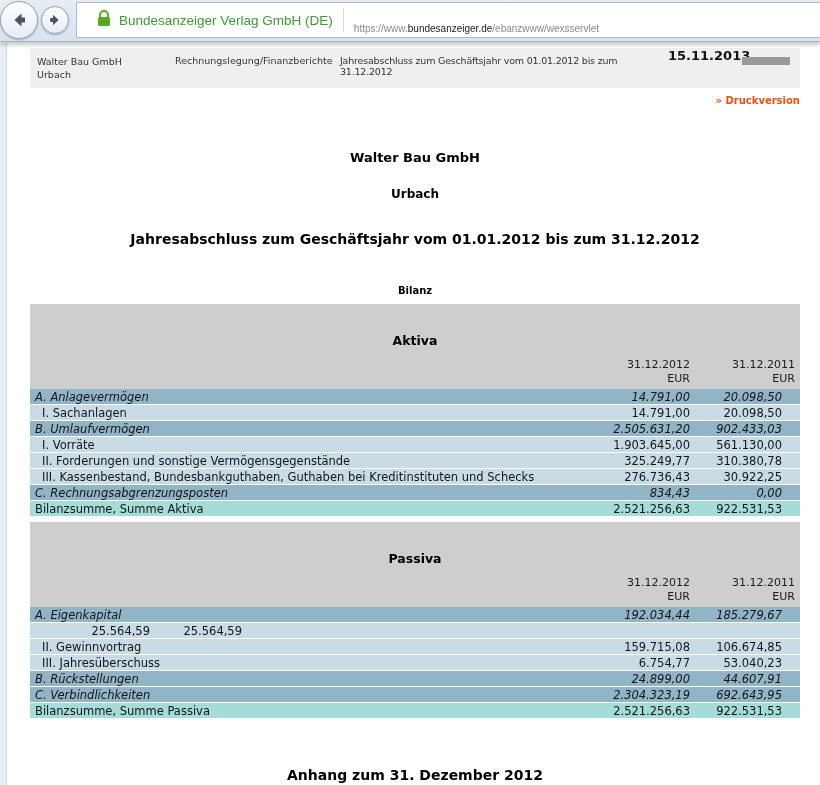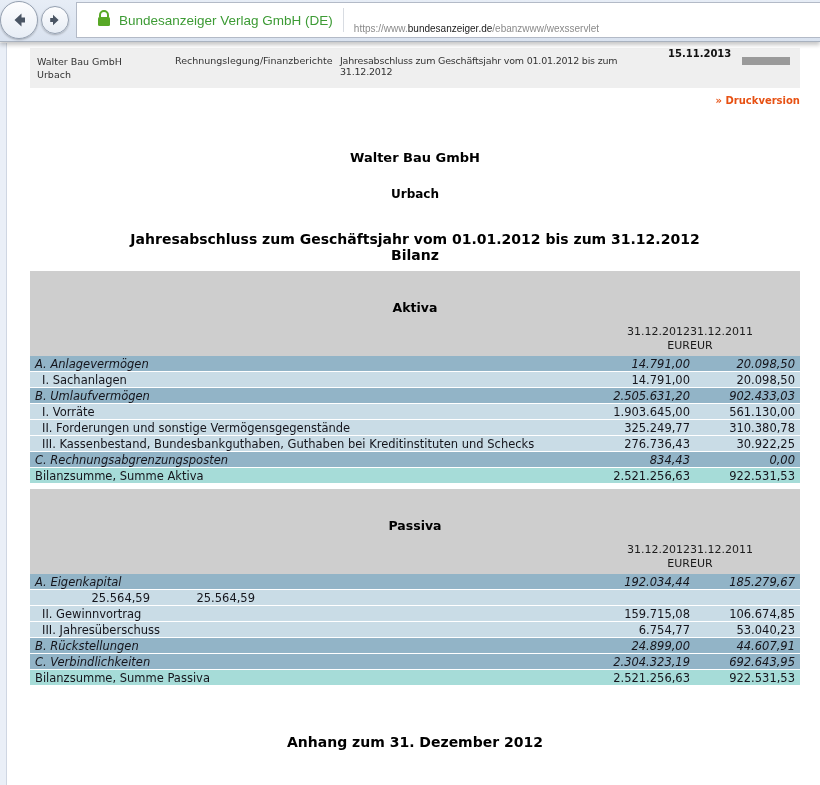--- a/index.html
+++ b/index.html
@@ -50,50 +50,50 @@
   .content { position:absolute; left:30px; top:42px; width:770px; }
 
   
   .headbar {
     position:relative; margin-top:6px; height:40px; background:#efefef;
     font-size:9.5px; color:#333;
   }
   .hb-company { position:absolute; left:7px; top:7px; line-height:13px; }
   .hb-cat     { position:absolute; left:145px; top:7px; white-space:nowrap; }
   .hb-report  { position:absolute; left:310px; top:7px; width:328px; letter-spacing:-0.2px; }
-  .hb-date    { position:absolute; left:638px; top:0; font-weight:bold; font-size:10px; color:#111; }
+  .hb-date    { position:absolute; left:638px; top:0; font-weight:bold; font-size:13px; color:#111; }
   .hb-block   { position:absolute; left:712px; top:9px; width:48px; height:8px; background:#9a9a9a; }
 
   .printlink {
     text-align:right; margin-top:7px; height:13px;
     font-size:10px; font-weight:bold; color:#e75113; cursor:pointer;
   }
 
   
   .t-center { text-align:center; font-weight:bold; color:#000; }
   .t-company { font-size:13px;   margin-top:42px; }
   .t-city    { font-size:12px;   margin-top:22px; }
   .t-report  { font-size:14px;   margin-top:30px; }
-  .t-bilanz  { font-size:14px; }
+  .t-bilanz  { font-size:10px; margin-top:38px; }
   .t-anhang  { font-size:14px;   margin-top:48px; }
 
   
   .btable { margin-top:8px; font-size:11.5px; color:#15151c; }
   .sect-head { background:#cecece; padding:29px 0 3px 0; }
   .sect-title { text-align:center; font-weight:bold; font-size:12.5px; color:#000; }
   .col-heads { margin-top:10px; font-size:11px; line-height:14px; color:#1c1c1c; }
   .hrow { display:flex; }
   .hrow .hc1 { margin-left:auto; width:120px; text-align:right; }
-  .hrow .hc2 { width:110px; padding-right:5px; }
+  .hrow .hc2 { width:110px; text-align:right; padding-right:5px; }
 
   .brow { display:flex; height:16px; line-height:16px; border-bottom:1px solid #ffffff; }
   .brow .lbl { flex:1; padding-left:5px; white-space:nowrap; overflow:hidden; }
   .brow.indent .lbl { padding-left:12px; }
   .brow .n1 { width:120px; text-align:right; white-space:nowrap; }
-  .brow .n2 { width:110px; text-align:right; padding-right:5px; white-space:nowrap; }
+  .brow .n2 { width:110px; text-align:right; padding-right:18px; white-space:nowrap; }
   .brow.dark  { background:#92b4c7;font-style:italic; }
   .brow.light { background:#c9dce6; }
   .brow.total { background:#a6dcd8; }
 
   .sect-gap { height:5px; background:#ffffff; }
 </style>
 </head>
 <body>
 
 <div class="toolbar">

